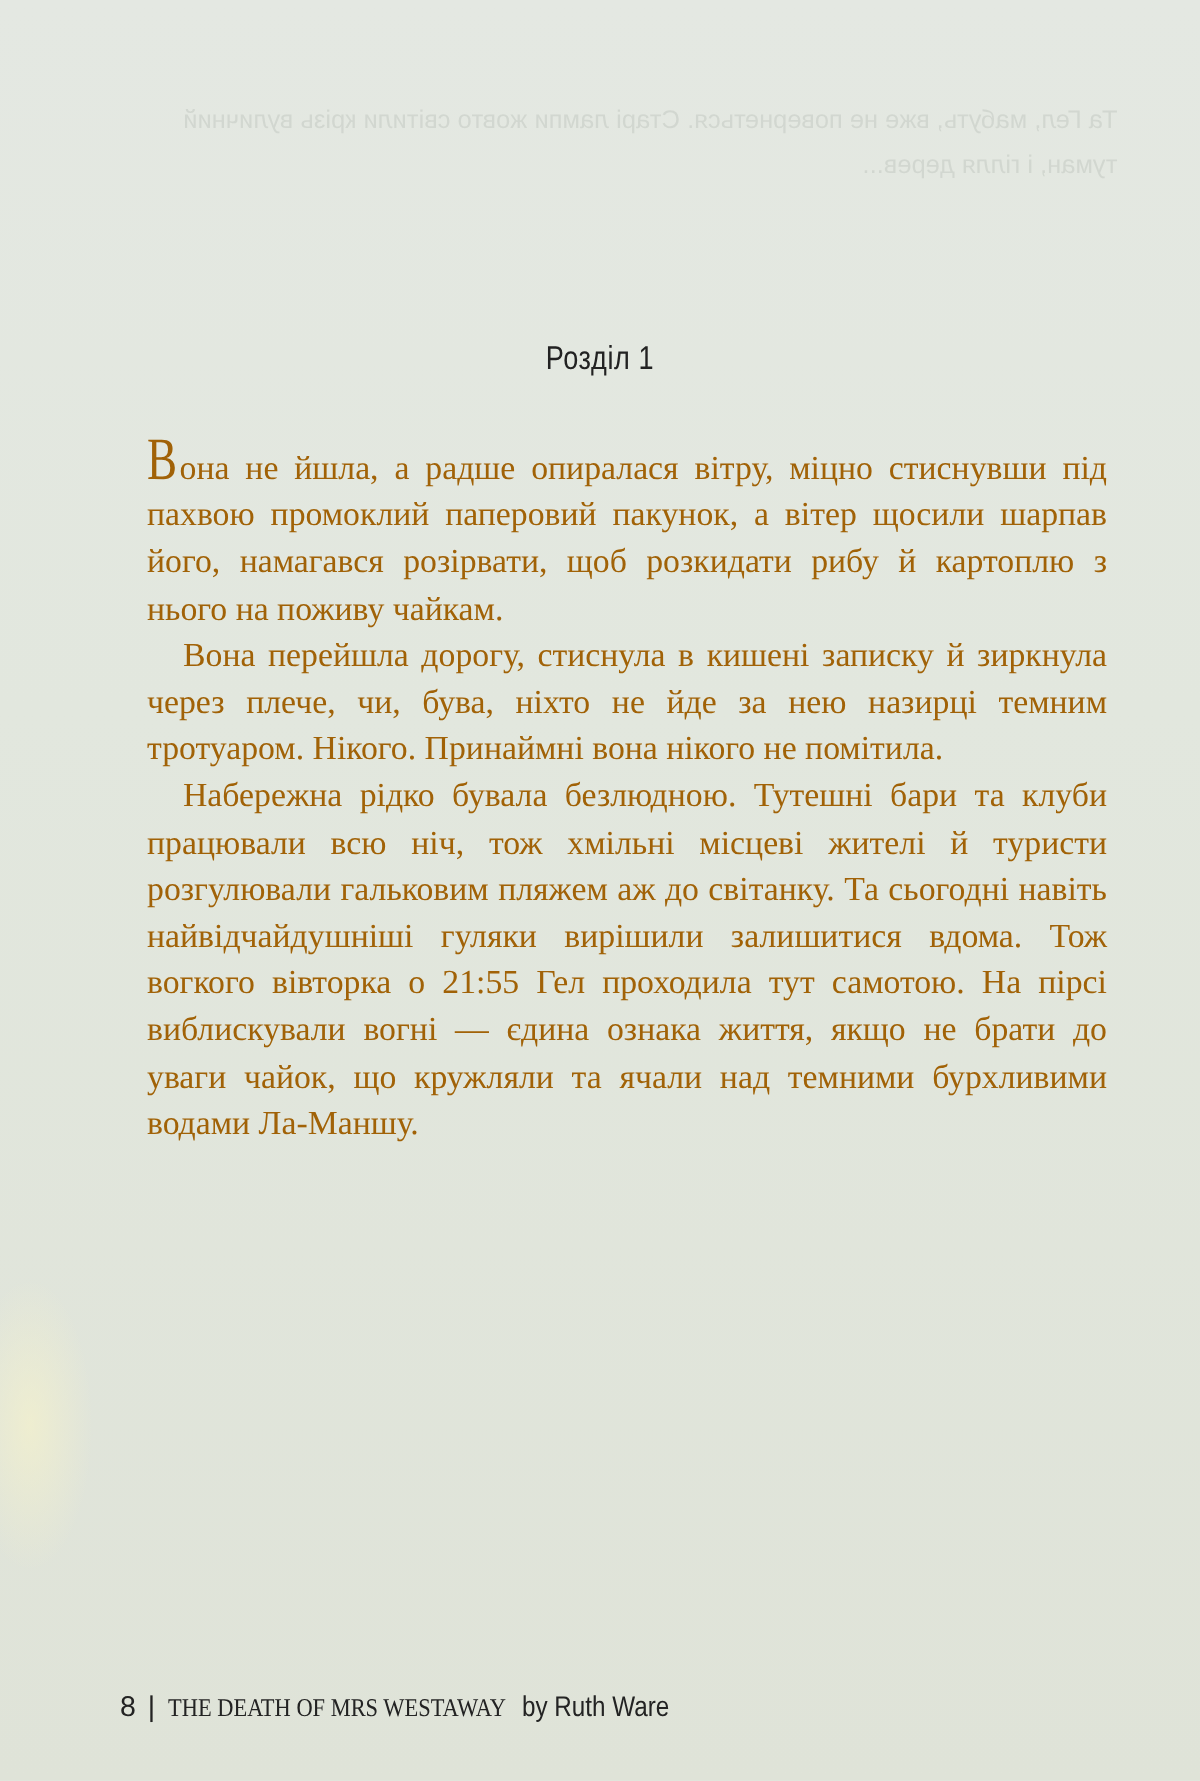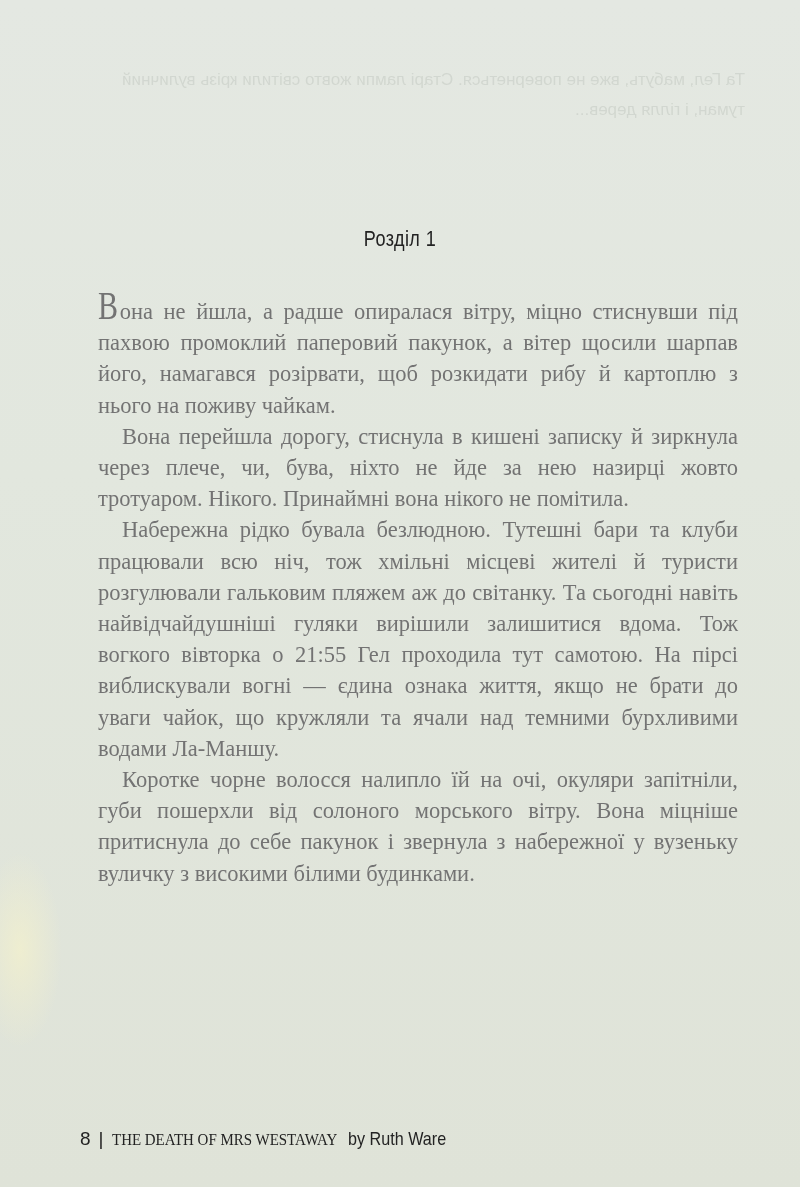--- a/index.html
+++ b/index.html
@@ -19,21 +19,21 @@
     pointer-events: none;
   }
   .chapter-title {
     position: absolute; left: 0; right: 0; top: 226px; text-align: center;
     font-family: "Liberation Sans", sans-serif; font-size: 22px; color: #222;
     transform: scaleX(0.82); letter-spacing: 0.5px;
   }
   .body-text {
     position: absolute; left: 98px; top: 292px; width: 640px;
     font-family: "Liberation Serif", serif; font-size: 22.5px; line-height: 31.2px;
-    text-align: justify; color: #737373;
+    text-align: justify; color: #a16207;
   }
   .body-text p { margin: 0; text-indent: 24px; }
   .body-text p.first { text-indent: 0; }
   .drop-cap {
     font-size: 40px; line-height: 28px; font-family: "Liberation Serif", serif;
     display: inline-block; transform: scaleX(0.75); transform-origin: left bottom;
     margin-right: -5px; vertical-align: baseline;
   }
   .footer {
     position: absolute; left: 80px; top: 1128px;
@@ -46,23 +46,22 @@
 </style>
 </head>
 <body>
 
 <div class="bleed">Та Гел, мабуть, вже не повернеться. Старі лампи жовто світили крізь вуличний туман, і гілля дерев...</div>
 
 <div class="chapter-title">Розділ 1</div>
 
 <div class="body-text">
   <p class="first"><span class="drop-cap">В</span><span>она не йшла, а радше опиралася вітру, міцно стиснувши під пахвою промоклий паперовий пакунок, а вітер щосили шарпав його, намагався розірвати, щоб розкидати рибу й картоплю з нього на поживу чайкам.</span></p>
-  <p>Вона перейшла дорогу, стиснула в кишені записку й зиркнула через плече, чи, бува, ніхто не йде за нею назирці жовто тротуаром. Нікого. Принаймні вона нікого не помітила.</p>
+  <p>Вона перейшла дорогу, стиснула в кишені записку й зиркнула через плече, чи, бува, ніхто не йде за нею назирці темним тротуаром. Нікого. Принаймні вона нікого не помітила.</p>
   <p>Набережна рідко бувала безлюдною. Тутешні бари та клуби працювали всю ніч, тож хмільні місцеві жителі й туристи розгулювали гальковим пляжем аж до світанку. Та сьогодні навіть найвідчайдушніші гуляки вирішили залишитися вдома. Тож вогкого вівторка о 21:55 Гел проходила тут самотою. На пірсі виблискували вогні — єдина ознака життя, якщо не брати до уваги чайок, що кружляли та ячали над темними бурхливими водами Ла-Маншу.</p>
-  <p>Коротке чорне волосся налипло їй на очі, окуляри запітніли, губи пошерхли від солоного морського вітру. Вона міцніше притиснула до себе пакунок і звернула з набережної у вузеньку вуличку з високими білими будинками.</p>
 </div>
 
 <div class="footer">
   <span class="page-num">8</span>
   <span class="sep">|</span>
   <span class="book-title">THE DEATH OF MRS WESTAWAY</span>
   <span class="author">by Ruth Ware</span>
 </div>
 
 </body></html>

